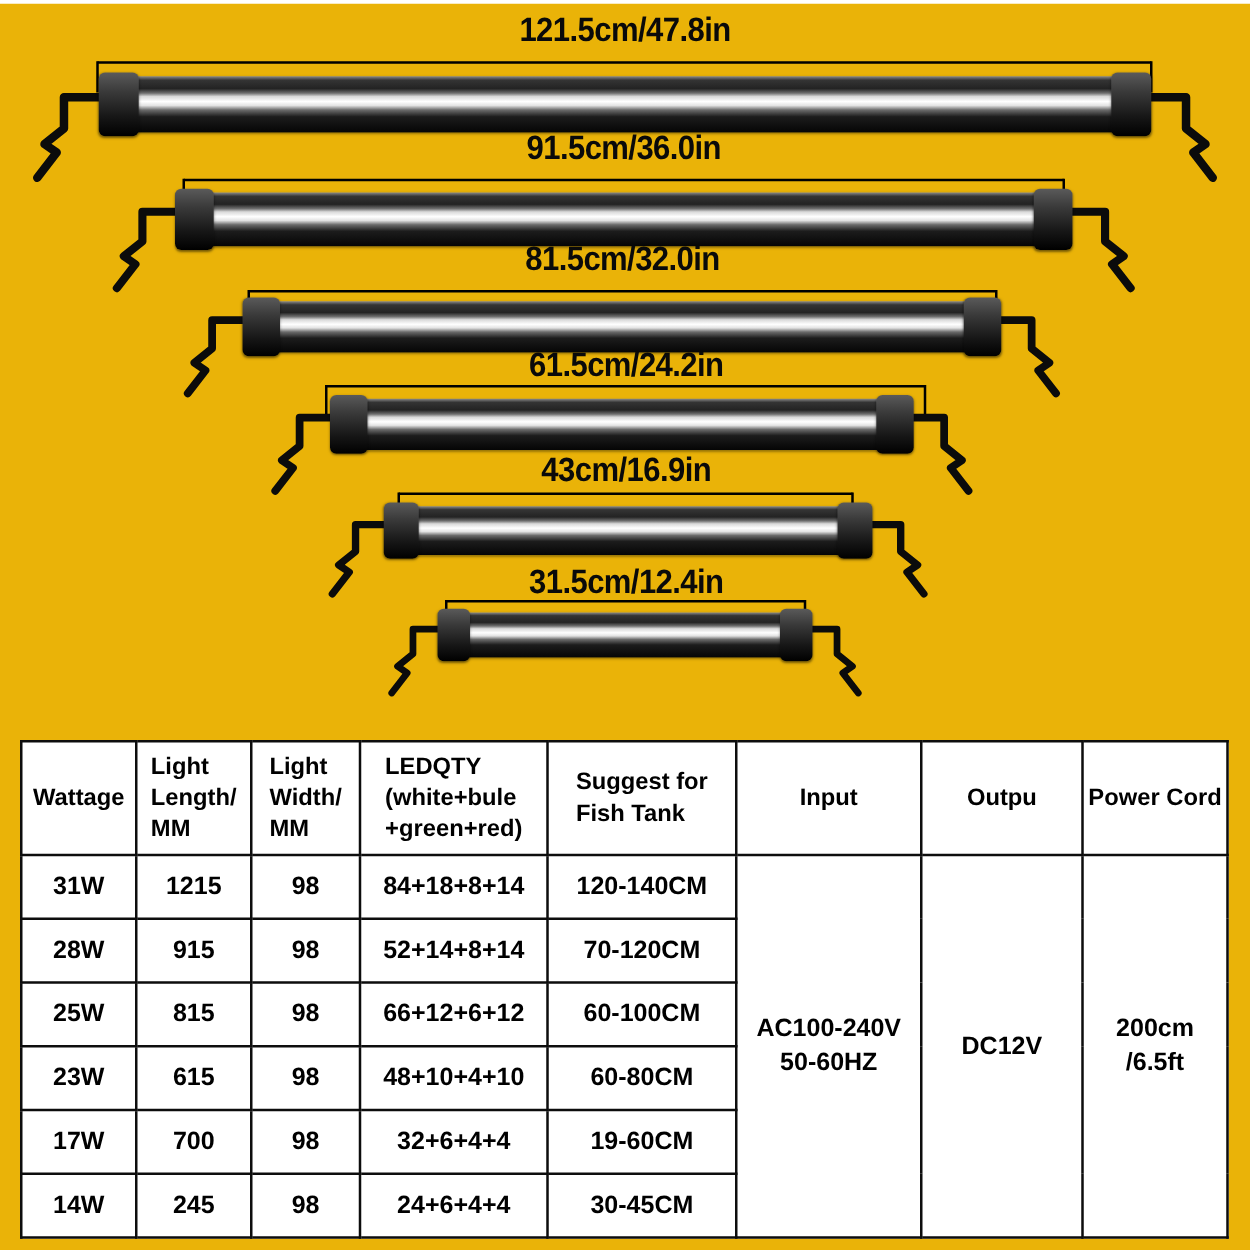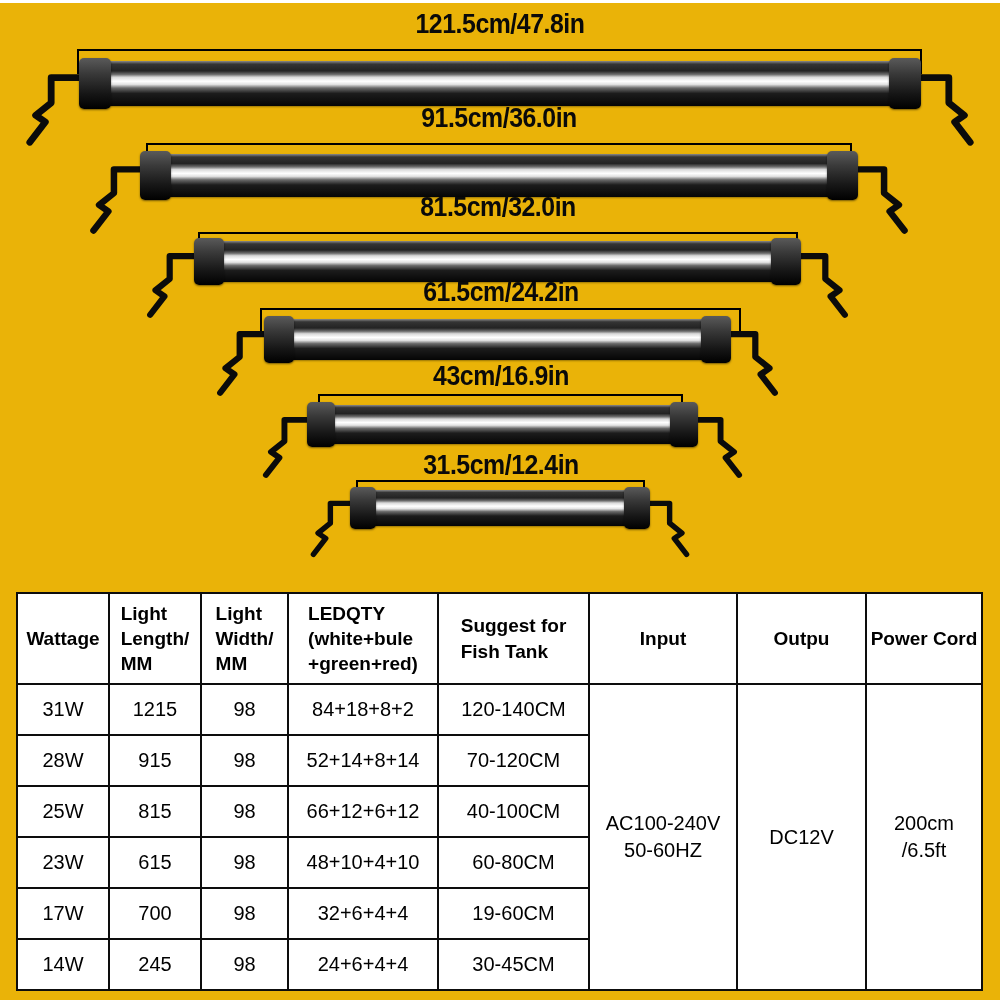--- a/index.html
+++ b/index.html
@@ -42,21 +42,21 @@
     position:absolute;left:16px;top:589px;width:965px;height:397px;
     border-collapse:collapse;table-layout:fixed;background:#fff;
   }
   #spec-table th,#spec-table td{
     border:2px solid #0d0d0d;padding:0 2px;vertical-align:middle;text-align:center;
     overflow:hidden;
   }
   #spec-table thead tr{height:91px}
   #spec-table tbody tr{height:51px}
   #spec-table th{font-size:19px;font-weight:bold}
-  #spec-table td{font-size:20px;font-weight:normal}
+  #spec-table td{font-size:20px;font-weight:bold}
   .hdr{display:inline-block;text-align:left;white-space:pre-line;line-height:1.32}
   .hdr-center{text-align:right}
   .merged-val{white-space:pre-line;line-height:1.35}
 </style>
 </head>
 <body>
 
 <div id="canvas">
   <div id="fixtures">
       <div class="dim-label" style="left: 329.5px; top: 6px; width: 340px;">121.5cm/47.8in</div>
@@ -167,41 +167,41 @@
           <th><span class="hdr hdr-center">Input</span></th>
           <th><span class="hdr hdr-center">Outpu</span></th>
           <th><span class="hdr hdr-center">Power Cord</span></th>
         </tr>
       </thead>
     <tbody id="spec-body">
         <tr>
           <td>31W</td>
           <td>1215</td>
           <td>98</td>
-          <td>84+18+8+2</td>
+          <td>84+18+8+14</td>
           <td>120-140CM</td>
           <td rowspan="6"><span class="merged-val">AC100-240V
 50-60HZ</span></td>
           <td rowspan="6"><span class="merged-val">DC12V</span></td>
           <td rowspan="6"><span class="merged-val">200cm
 /6.5ft</span></td>
         </tr>
         <tr>
           <td>28W</td>
           <td>915</td>
           <td>98</td>
           <td>52+14+8+14</td>
           <td>70-120CM</td>
         </tr>
         <tr>
           <td>25W</td>
           <td>815</td>
           <td>98</td>
           <td>66+12+6+12</td>
-          <td>40-100CM</td>
+          <td>60-100CM</td>
         </tr>
         <tr>
           <td>23W</td>
           <td>615</td>
           <td>98</td>
           <td>48+10+4+10</td>
           <td>60-80CM</td>
         </tr>
         <tr>
           <td>17W</td>

